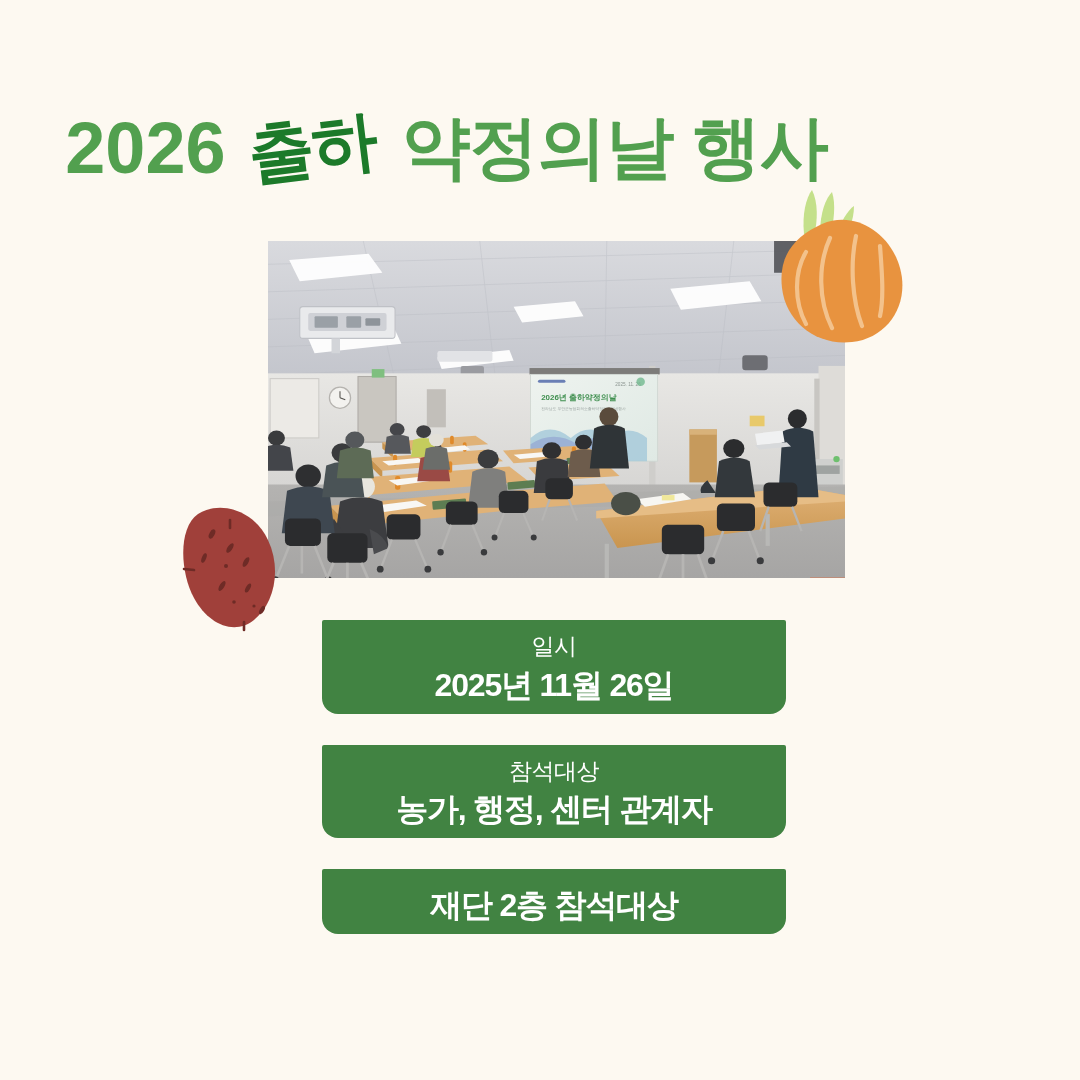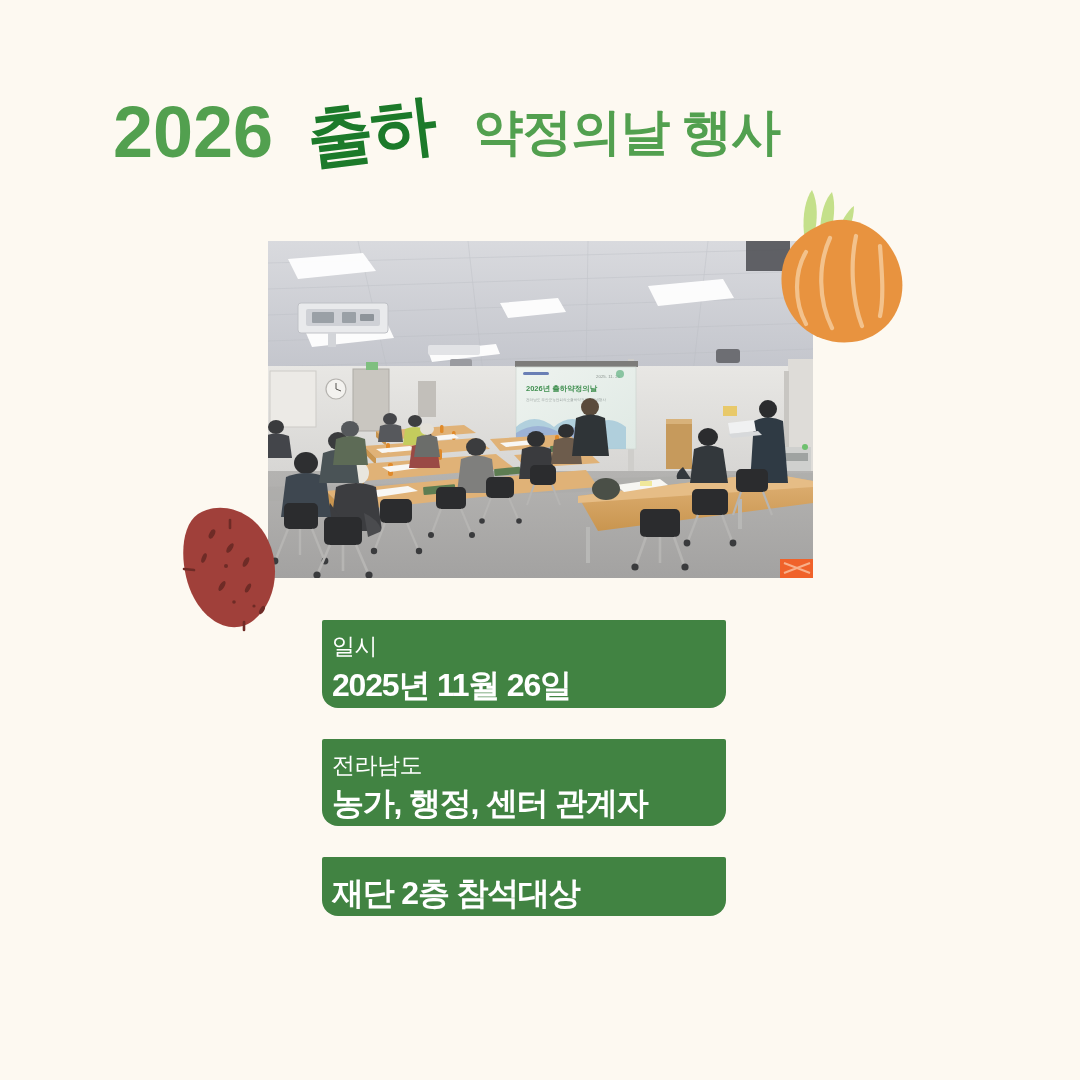--- a/index.html
+++ b/index.html
@@ -19,61 +19,62 @@
     position: relative;
     width: 1080px;
     height: 1080px;
     background: #FDF9F1;
   }
 
   
   .title-row {
     position: absolute;
     left: 0;
-    top: 89px;
+    top: 105px;
     width: 893px;
     height: 86px;
     display: flex;
     align-items: center;
     justify-content: center;
-    gap: 12px;
+    gap: 0;
     white-space: nowrap;
   }
   .title-year {
     color: #52A04F;
     font-size: 72px;
     font-weight: 700;
     letter-spacing: 0px;
     margin-right: 22px;
   }
   .title-accent {
     color: #1C7A2A;
     font-size: 66px;
     font-weight: 800;
     transform: rotate(-7deg);
     display: inline-block;
     margin-right: 26px;
     letter-spacing: -2px;
   }
   .title-rest {
     color: #52A04F;
-    font-size: 50px;
+    font-size: 69px;
     font-weight: 700;
     letter-spacing: -1px;
   }
 
   
   .photo-frame {
     position: absolute;
     left: 268px;
     top: 241px;
     width: 545px;
     height: 337px;
     overflow: hidden;
     background: #b9bcc4;
+    padding-left: 32px;
   }
   .photo-canvas {
     position: absolute;
     inset: 0;
   }
 
   
   .veg {
     position: absolute;
   }
@@ -93,26 +94,27 @@
   }
 
   
   .cards {
     position: absolute;
     left: 322px;
     top: 620px;
     width: 404px;
   }
   .info-card {
-    width: 404px;
+    width: 464px;
     background: #418342;
     border-radius: 2px 2px 16px 16px;
     color: #ffffff;
+    text-align: center;
     box-sizing: border-box;
-    padding: 12px 10px 2px;
+    padding: 12px 10px 8px;
     margin-bottom: 31px;
   }
   .info-card:last-child { margin-bottom: 0; }
 
   .card-label {
     font-size: 23px;
     font-weight: 400;
     line-height: 1.25;
     letter-spacing: -0.5px;
     color: #FFFFFF;
@@ -478,21 +480,21 @@
   </div>
 
   <div class="cards">
 
     <div class="info-card">
       <div class="card-label">일시</div>
       <div class="card-value">2025년 11월 26일</div>
     </div>
 
     <div class="info-card">
-      <div class="card-label">전라남도</div>
+      <div class="card-label">참석대상</div>
       <div class="card-value">농가, 행정, 센터 관계자</div>
     </div>
 
     <div class="info-card">
       <div class="card-value">재단 2층 참석대상</div>
     </div>
 
   </div>
 
 </div>

